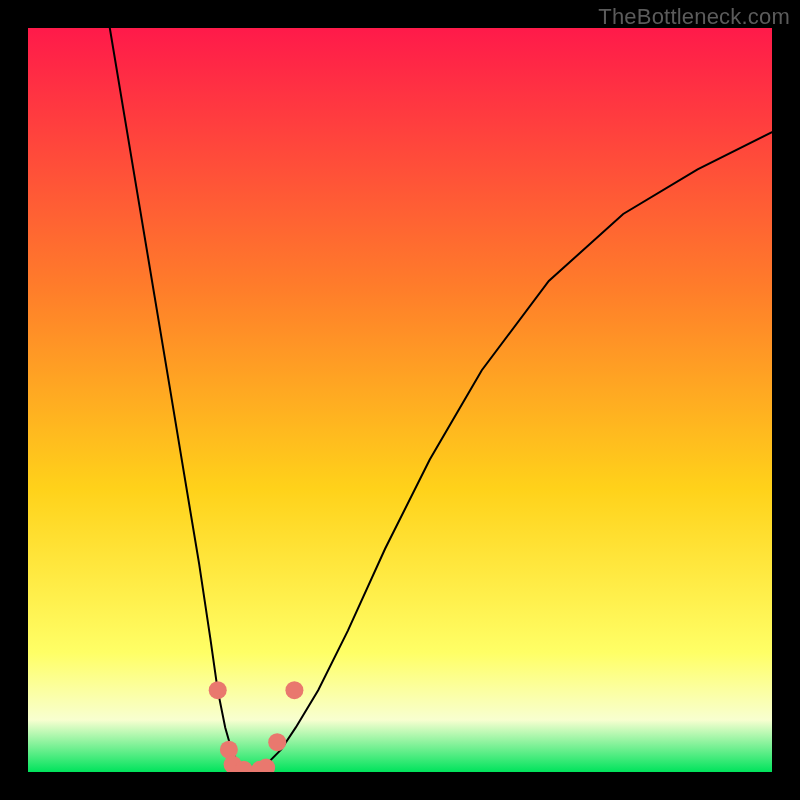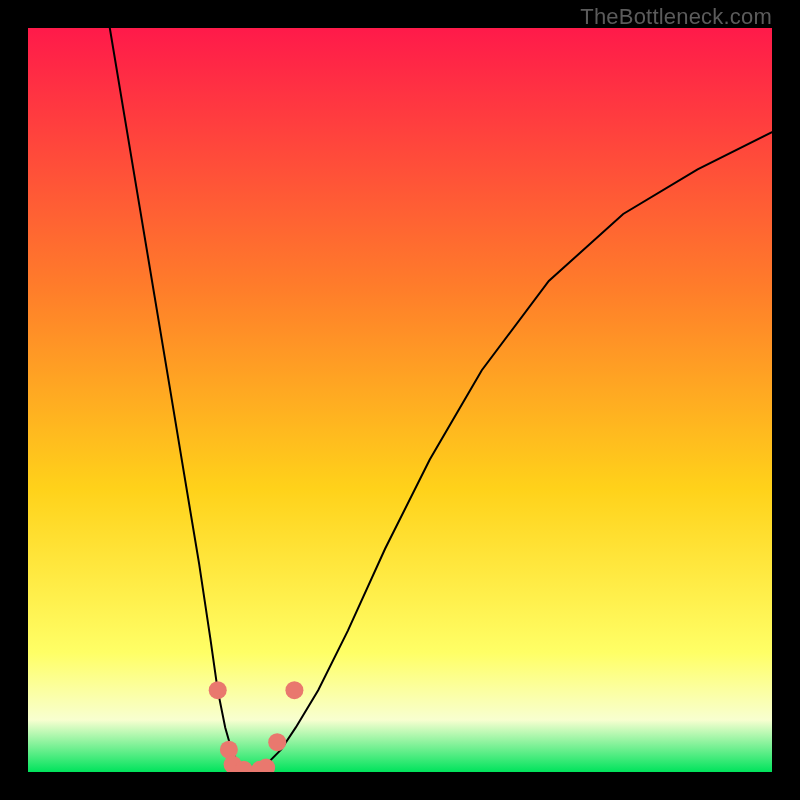--- a/index.html
+++ b/index.html
@@ -21,21 +21,21 @@
     position: absolute;
     top: 28px;
     left: 28px;
     width: 744px;
     height: 744px;
     overflow: hidden;
   }
   .watermark {
     position: absolute;
     top: 4px;
-    right: 28px;
+    right: 10px;
     color: #5b5b5b;
     font-size: 22px;
     font-weight: 400;
     letter-spacing: 0.2px;
     user-select: none;
   }
   svg { display: block; }
 </style>
 </head>
 <body>

